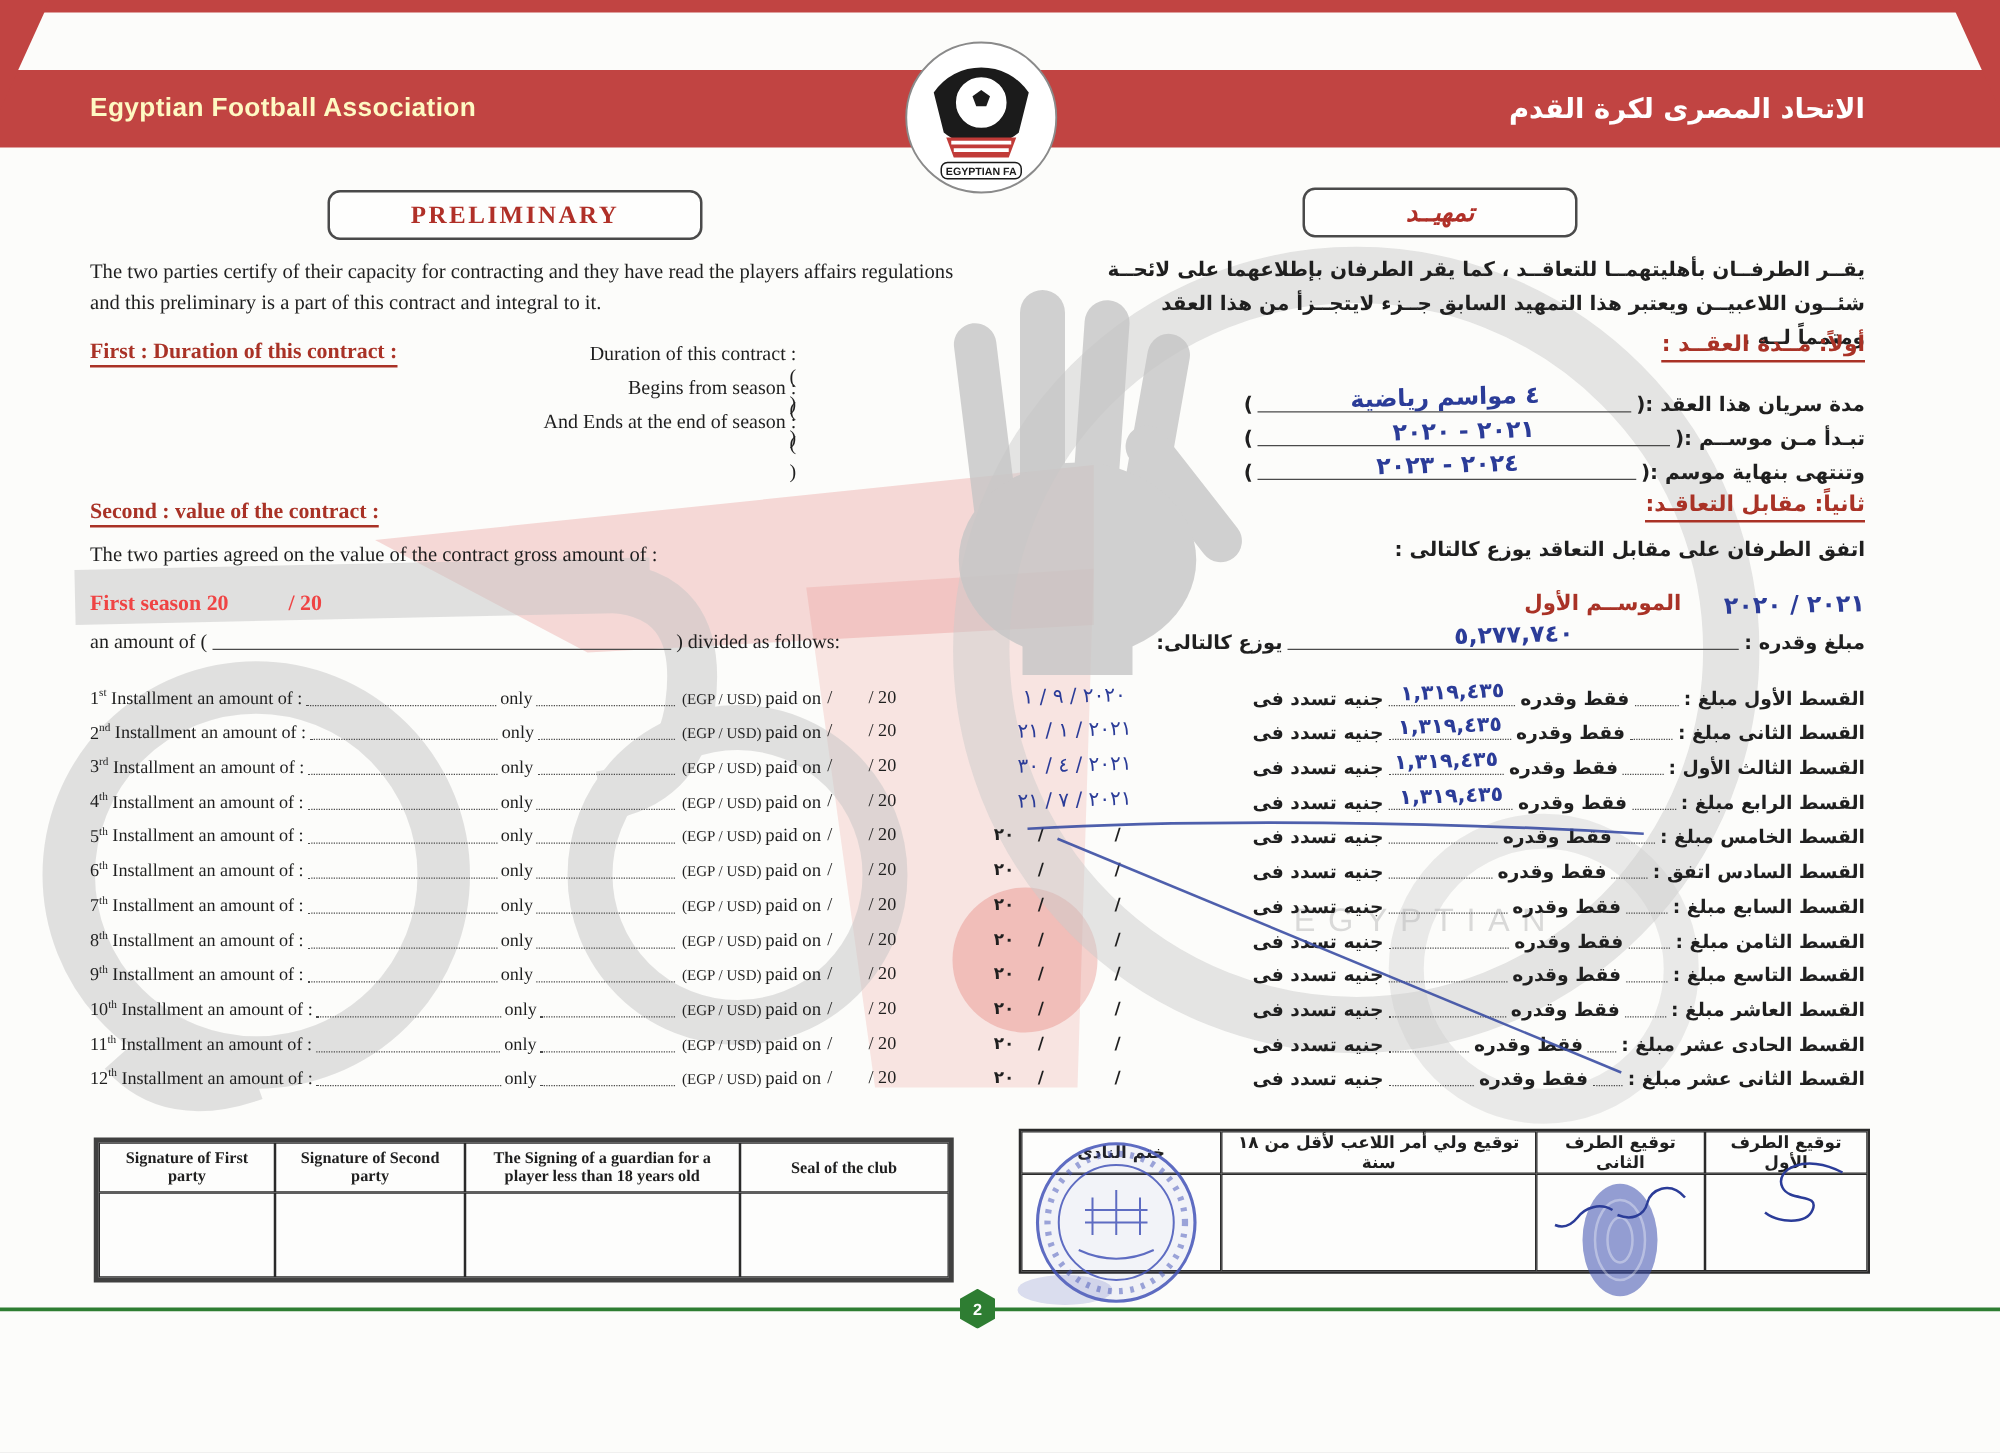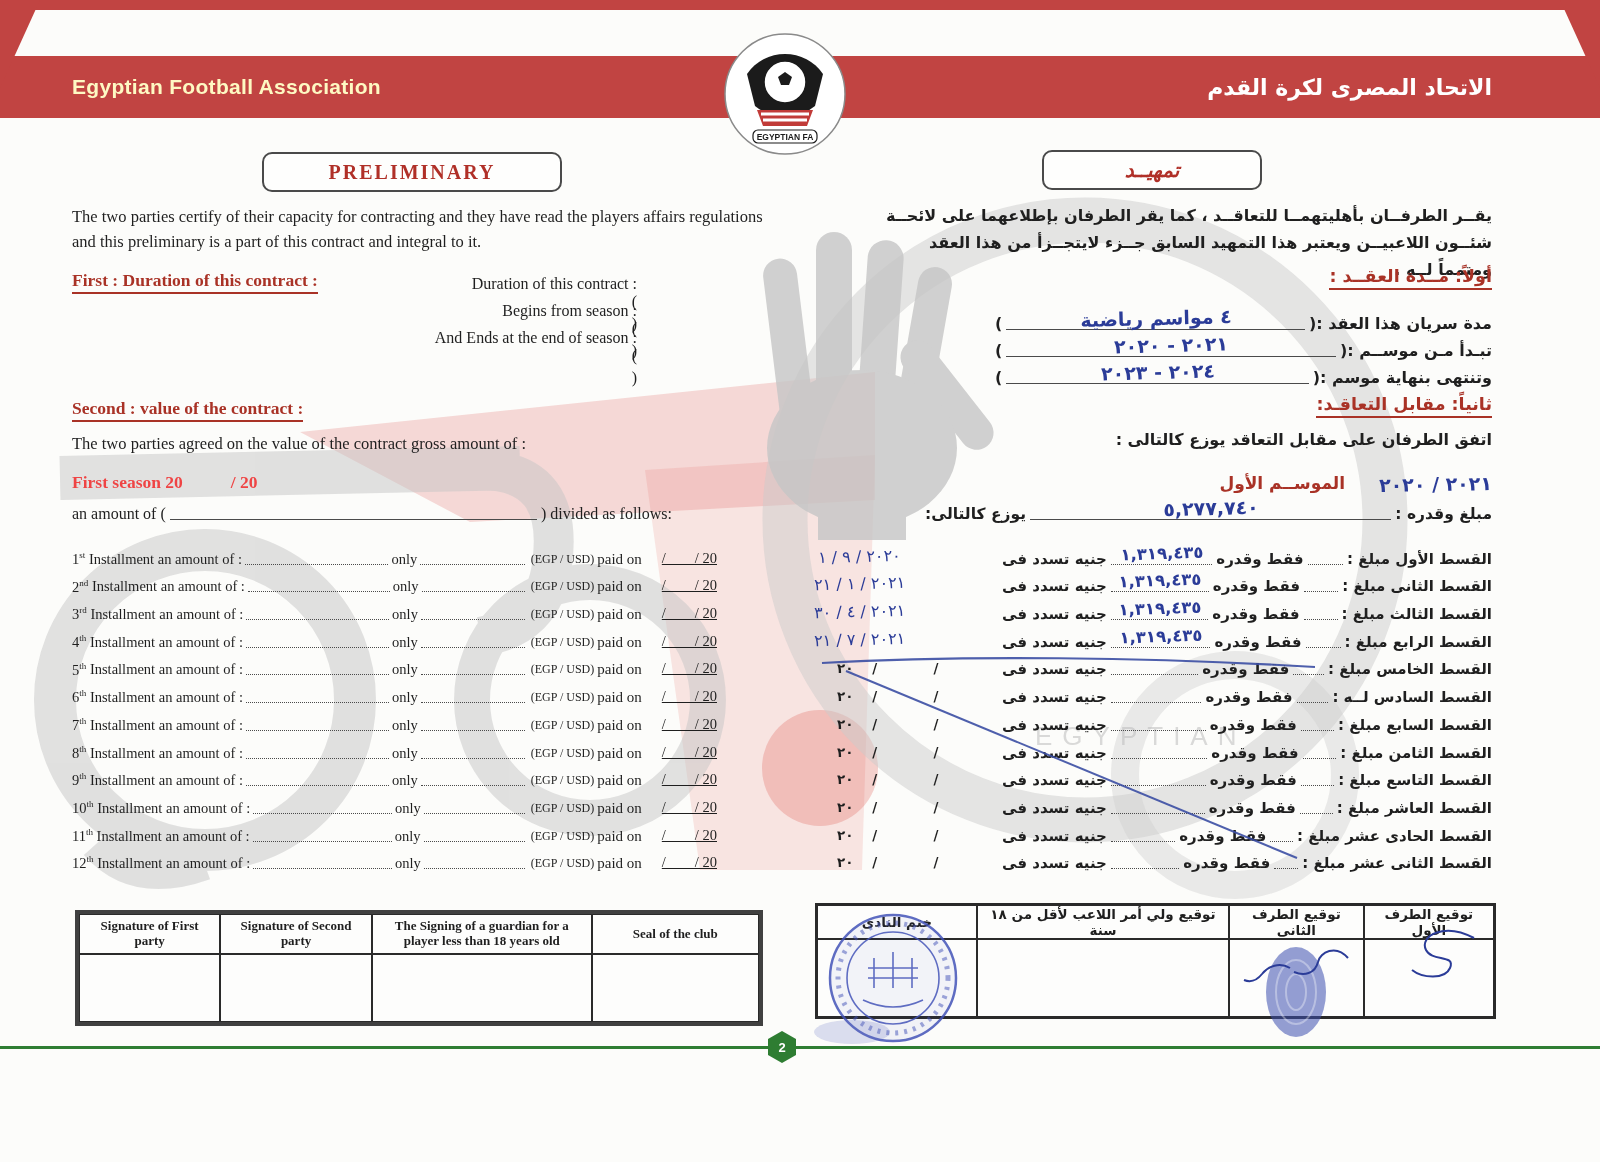--- a/index.html
+++ b/index.html
@@ -66,25 +66,25 @@
 
   
   .inst-rows{position:absolute;left:72px;right:108px;top:540px;z-index:2;}
   .inst-row{display:flex;height:27.7px;align-items:flex-end;}
   .inst-en{width:645px;display:flex;align-items:flex-end;font-size:14.5px;}
   .inst-en .ord sup{font-size:9px;}
   .inst-en .cur{font-size:12px;margin:0 3px 1px 3px;}
   .inst-en .paid{font-size:15px;}
   .inst-en .dlead{flex:1.1;border-bottom:1.2px dotted #4a4a4a;height:1em;margin:0 3px 3px 3px;}
   .inst-en .dlead2{flex:0.8;}
-  .inst-en .edate{margin-left:20px;margin-bottom:1px;text-decoration:underline;}
+  .inst-en .edate{margin-left:5px;margin-bottom:1px;}
   .inst-date{width:285px;display:flex;align-items:flex-end;justify-content:center;position:relative;}
   .inst-date .hw{font-size:16px;transform:rotate(-1.5deg);margin-bottom:2px;white-space:nowrap;}
   .inst-date .printed{font-family:"DejaVu Sans",sans-serif;font-weight:bold;font-size:13.5px;
-                      margin-right:auto;margin-left:120px;margin-bottom:2px;}
+                      margin-right:auto;margin-left:78px;margin-bottom:2px;}
   .inst-ar{flex:1;display:flex;align-items:flex-end;font-size:15px;font-weight:bold;direction:rtl;}
   .inst-ar .alead{border-bottom:1.2px dotted #4a4a4a;height:1em;margin:0 4px 3px 4px;position:relative;}
   .inst-ar .alead1{flex:.35;}
   .inst-ar .alead2{flex:1;}
   .inst-ar .alead .hw{position:absolute;bottom:1px;left:50%;transform:translateX(-50%) rotate(-2deg);
                       font-size:16.5px;white-space:nowrap;}
 
   
   .sig-en{position:absolute;left:75px;top:910px;width:680px;height:108px;z-index:2;
           display:grid;grid-template-columns:1.35fr 1.45fr 2.1fr 1.6fr;grid-template-rows:40px 1fr;
@@ -321,21 +321,21 @@
           <span class="dlead dlead2"></span>
           <span class="cur">(EGP / USD)</span>
           <span class="paid">paid on</span>
           <span class="edate pre">/        / 20</span>
         </div>
         <div class="inst-date">
           <span class="hw num">٢٠٢١ / ٤ / ٣٠</span>
 
         </div>
         <div class="inst-ar ar">
-          <span>القسط الثالث مبلغ :</span>
+          <span>القسط الثالث الأول :</span>
           <span class="alead alead1"></span>
           <span>فقط وقدره</span>
           <span class="alead alead2">
             <span class="hw num">١,٣١٩,٤٣٥</span>
           </span>
           <span>جنيه تسدد فى</span>
         </div>
       </div>
 
       <div class="inst-row">
@@ -397,21 +397,21 @@
           <span class="dlead dlead2"></span>
           <span class="cur">(EGP / USD)</span>
           <span class="paid">paid on</span>
           <span class="edate pre">/        / 20</span>
         </div>
         <div class="inst-date">
 
           <span class="printed pre num">٢٠    /            /</span>
         </div>
         <div class="inst-ar ar">
-          <span>القسط السادس لــه :</span>
+          <span>القسط السادس اتفق :</span>
           <span class="alead alead1"></span>
           <span>فقط وقدره</span>
           <span class="alead alead2"></span>
           <span>جنيه تسدد فى</span>
         </div>
       </div>
 
       <div class="inst-row">
         <div class="inst-en">
           <span class="ord"><span>7</span><sup>th</sup></span>&nbsp;

